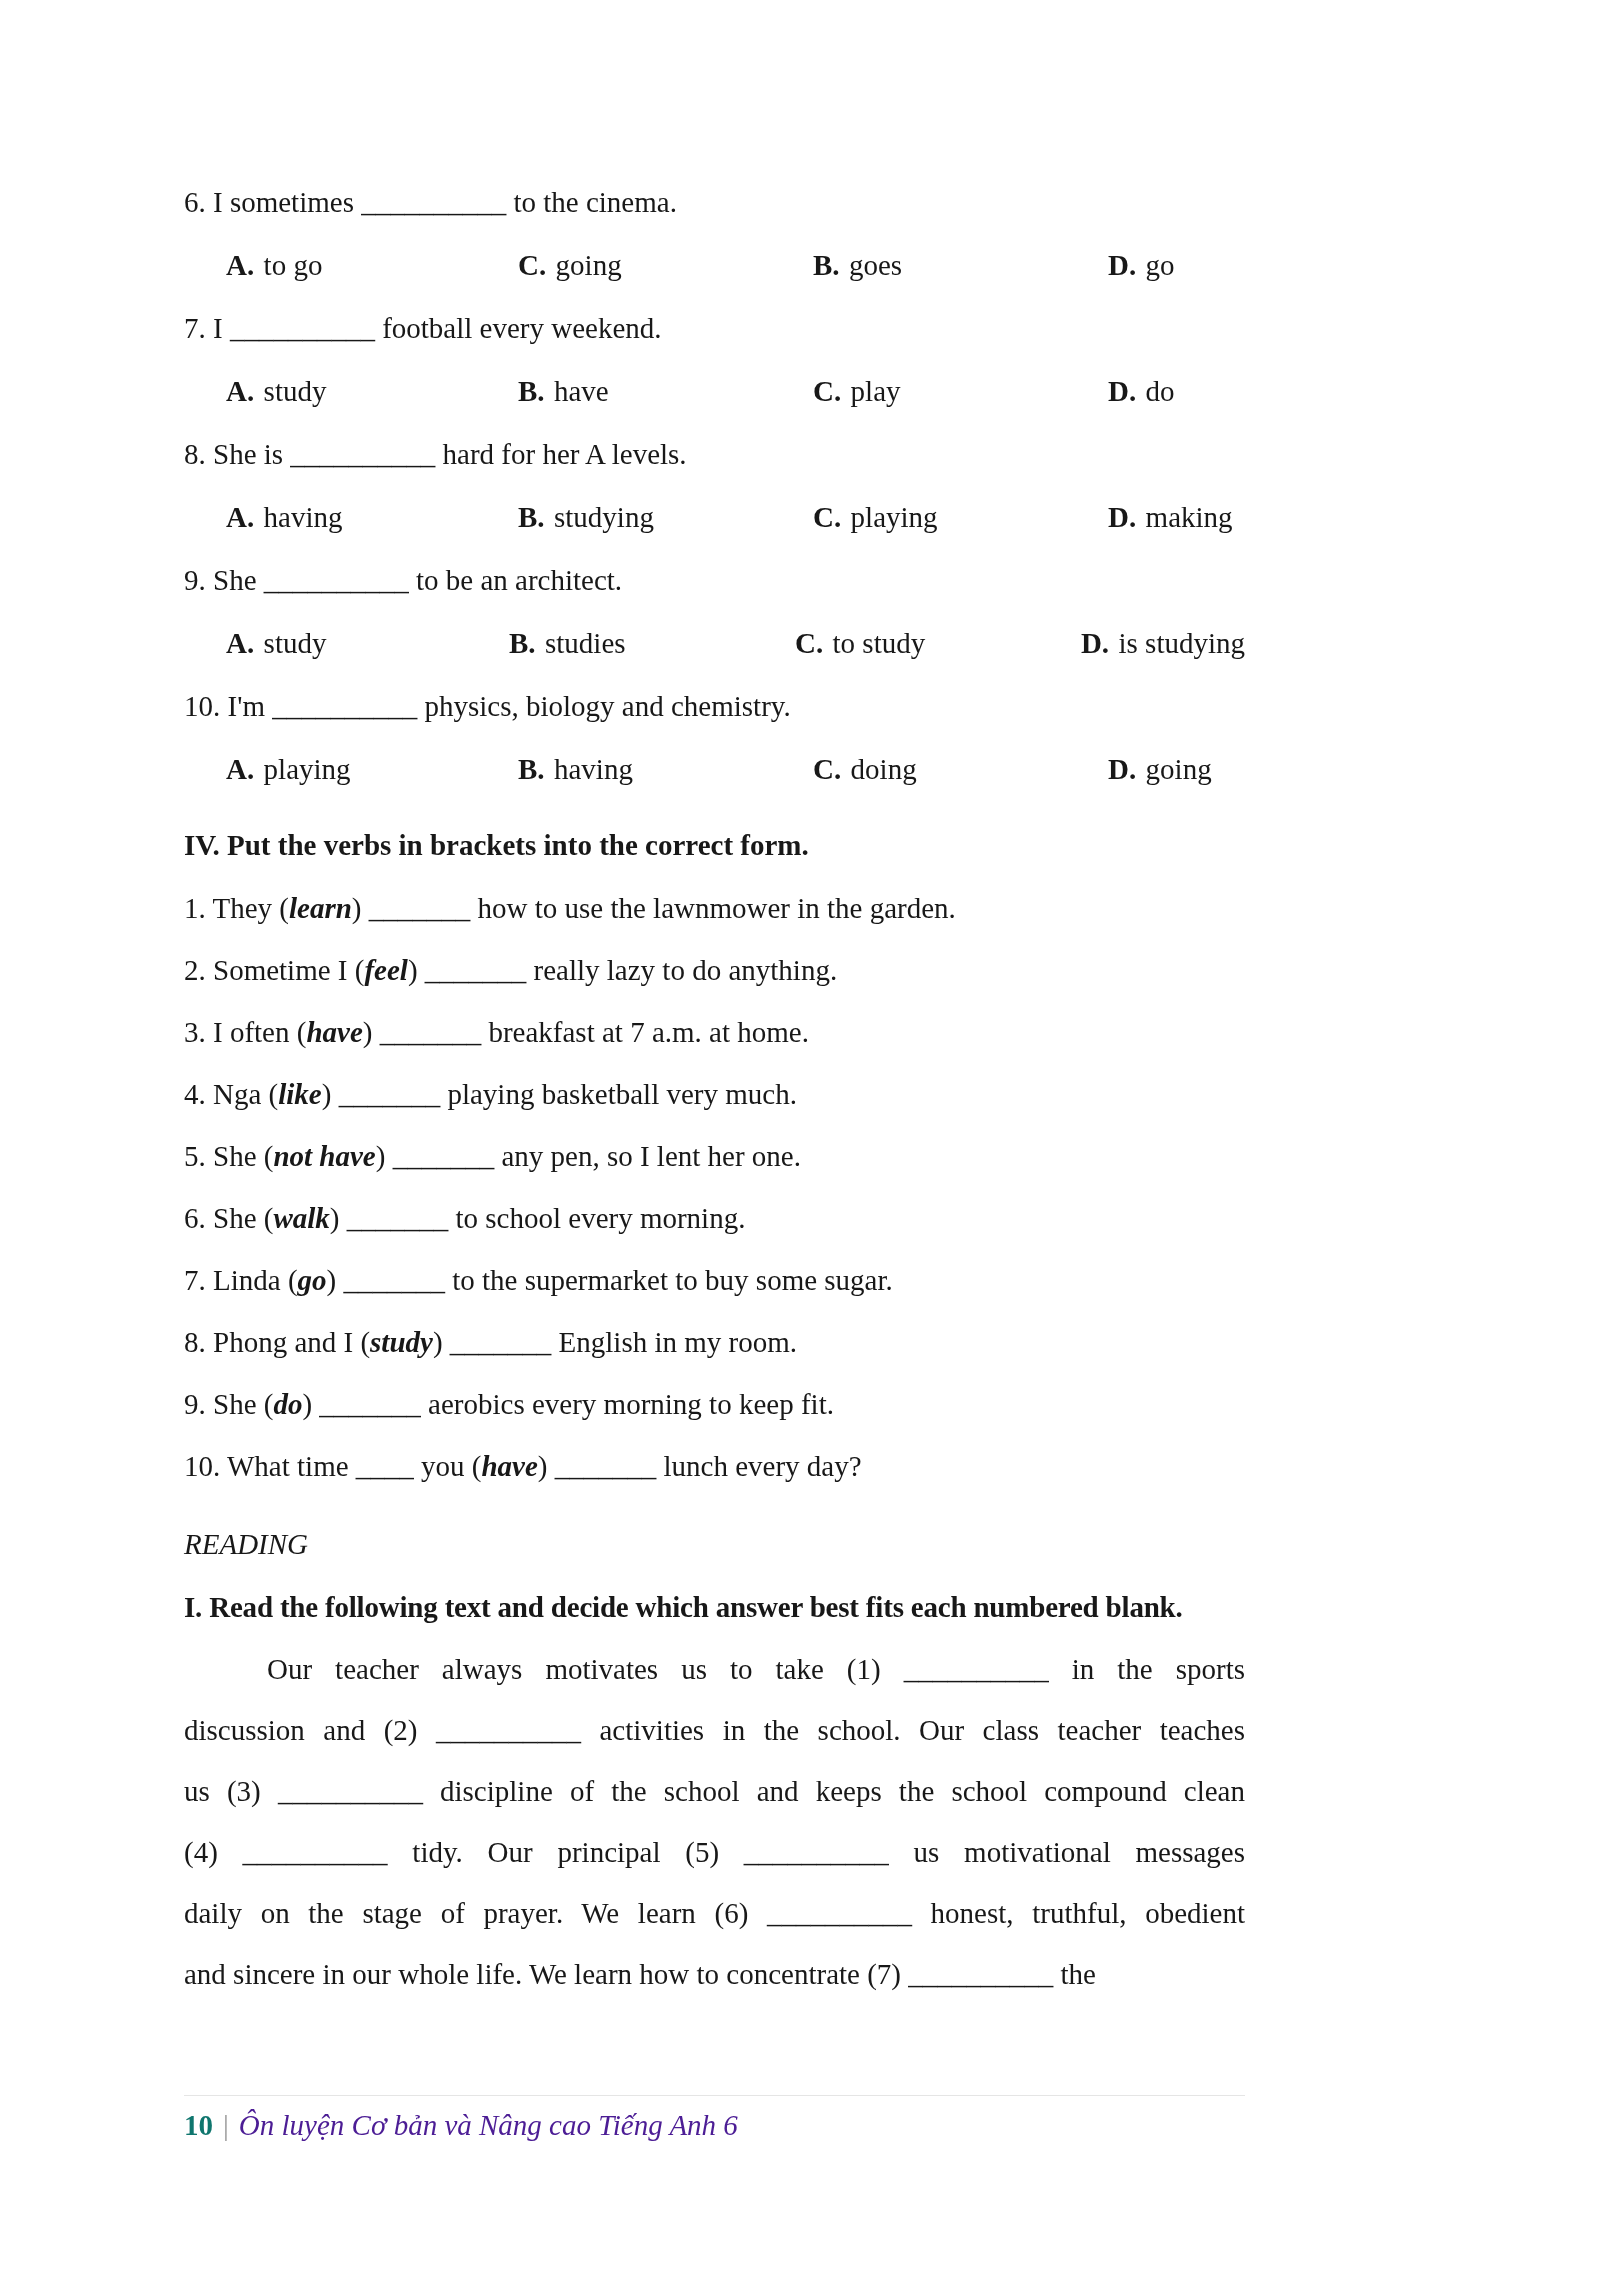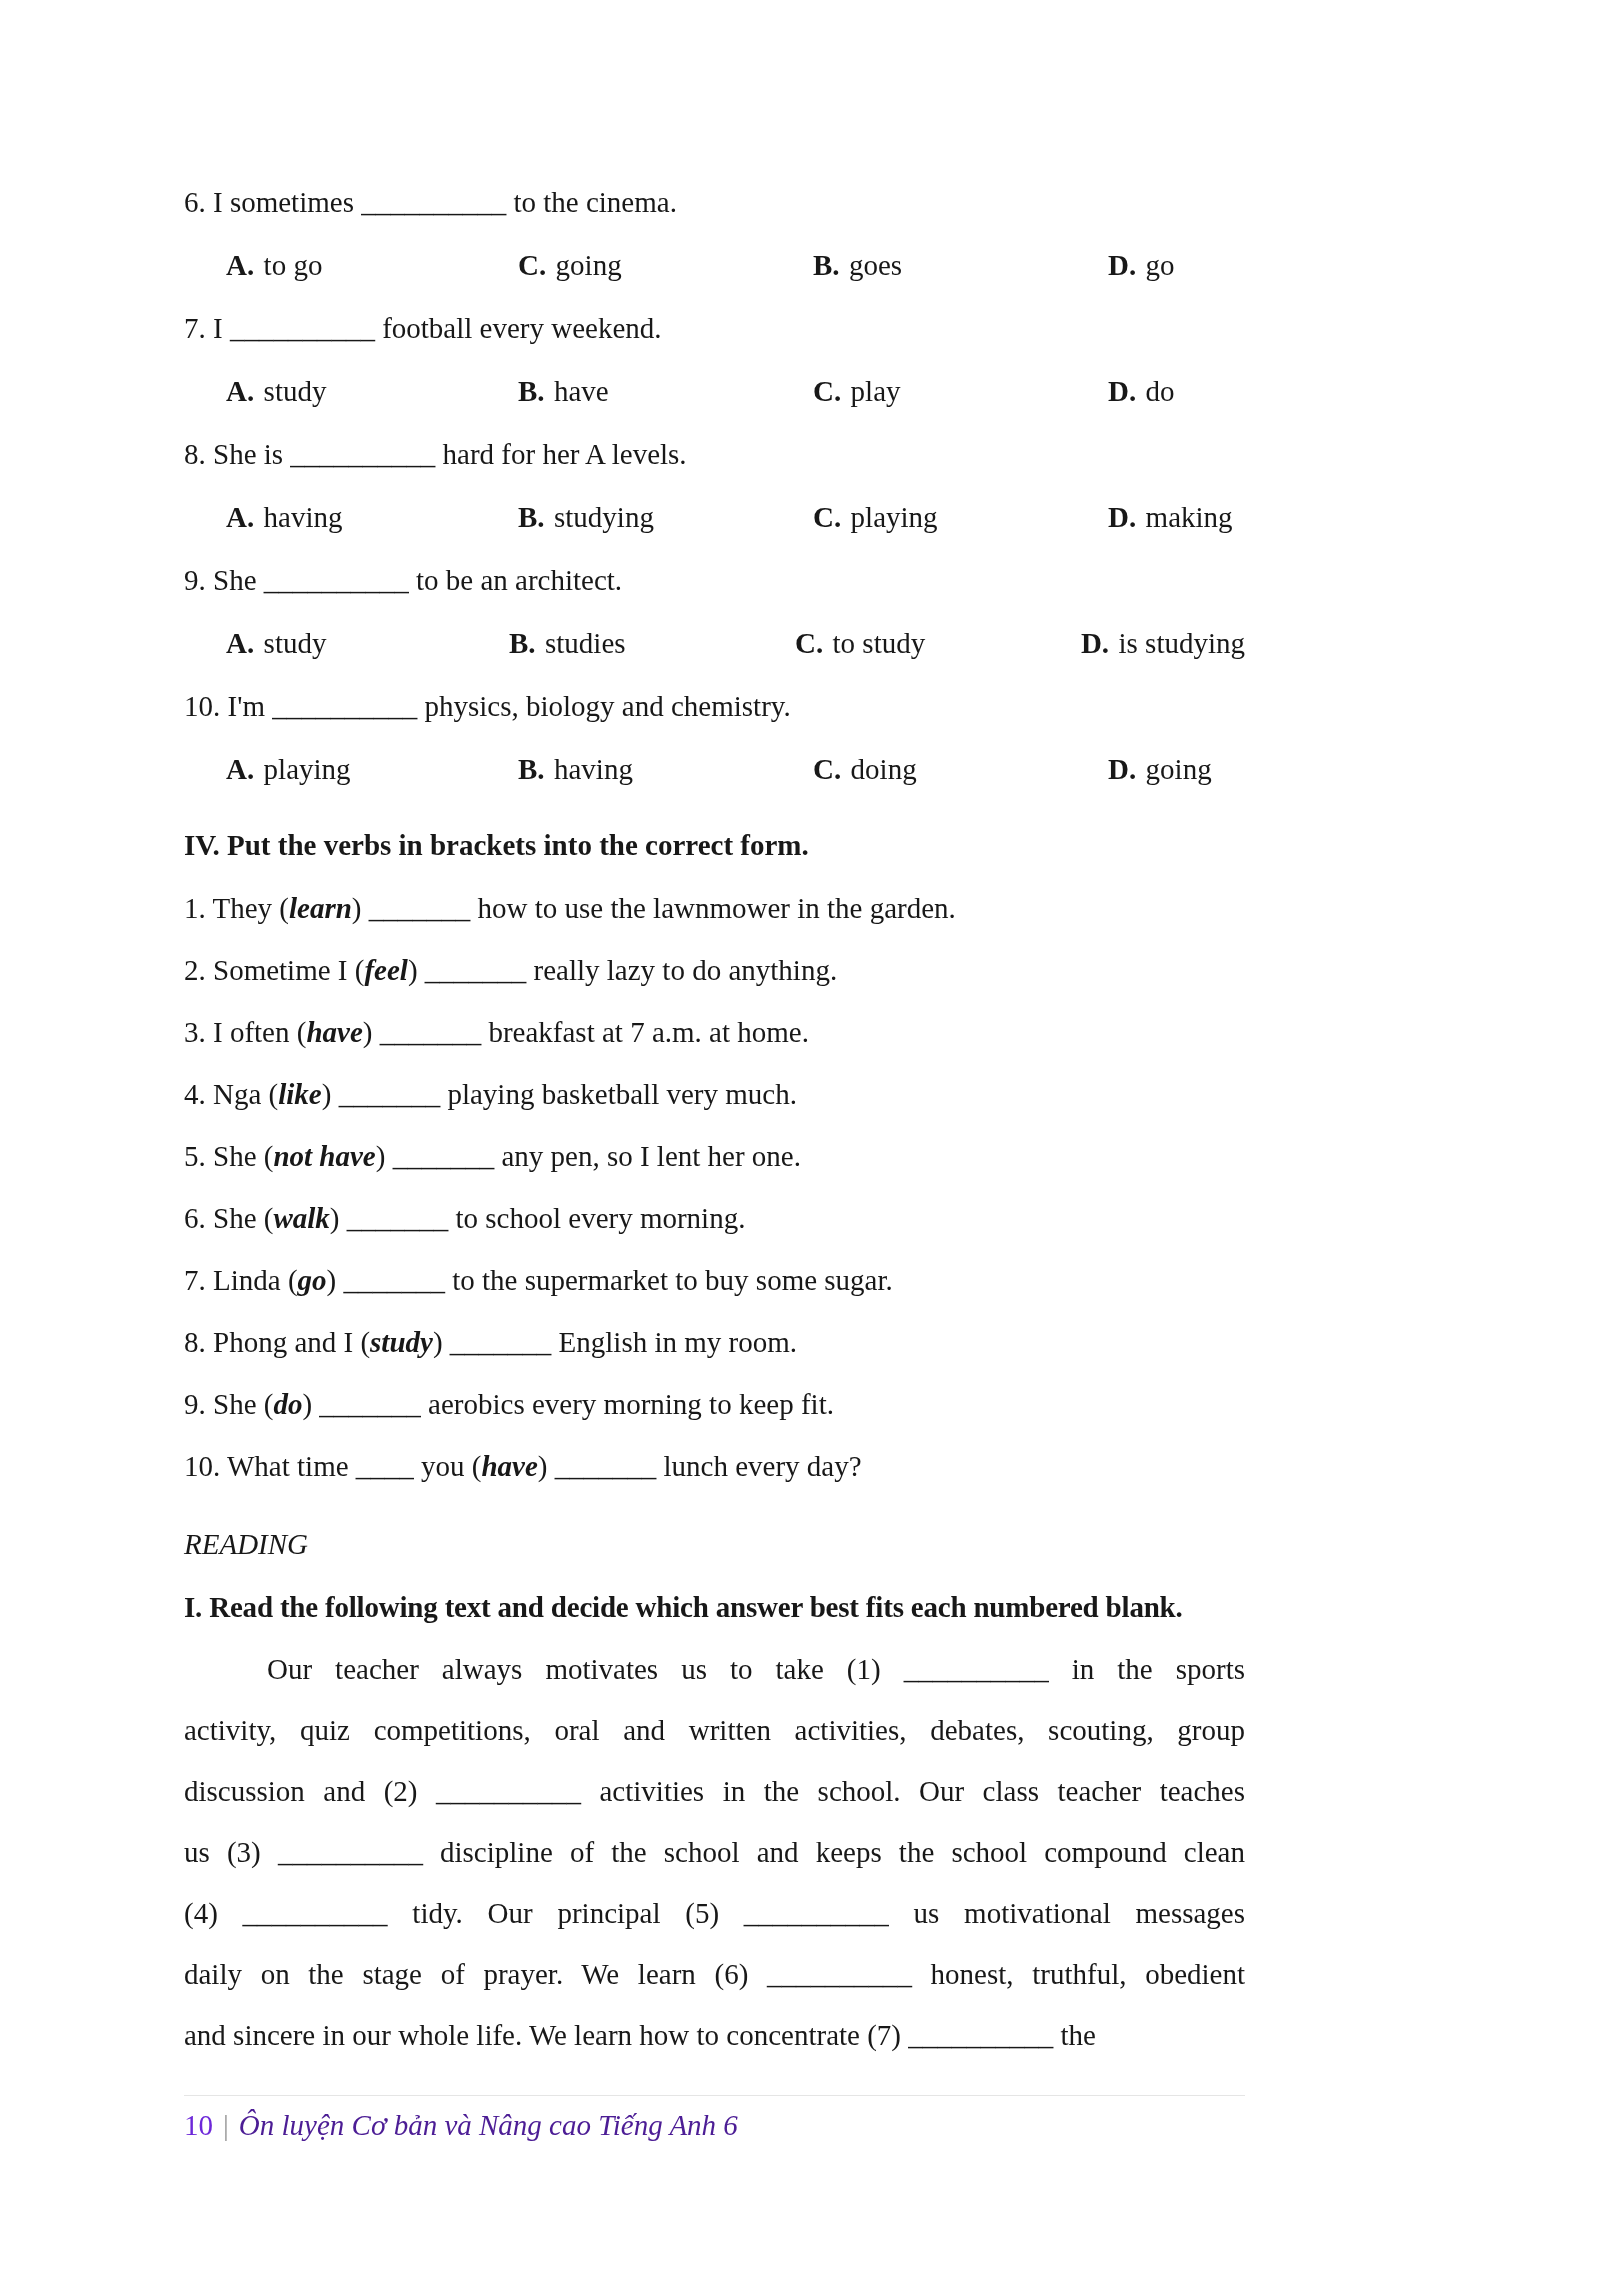--- a/index.html
+++ b/index.html
@@ -42,21 +42,21 @@
   .footer {
     position: absolute;
     left: 184px;
     right: 212px;
     top: 2095px;
     padding-top: 13px;
     border-top: 1.4px solid #e5e5e5;
     font-size: 29px;
     white-space: nowrap;
   }
-  .pg { font-weight: normal; color: #6d28d9; text-align: center; }
+  .pg { font-weight: bold; color: #0f766e; text-align: center; }
   .sep { color: #9a9a9a; margin: 0 10px; }
   .book { font-style: italic; color: #4c1d95; }
 </style>
 </head>
 <body>
 
 <div class="page">
   <div class="content">
 
     <div class="mcq">
@@ -111,21 +111,20 @@
         <div class="s4-item"><span>9. She (</span><span class="verb">do</span><span>) _______ aerobics every morning to keep fit.</span></div>
         <div class="s4-item"><span>10. What time ____ you (</span><span class="verb">have</span><span>) _______ lunch every day?</span></div>
       </div>
 
     <div class="reading-heading">READING</div>
 
     <div class="reading-instruction">I. Read the following text and decide which answer best fits each numbered blank.</div>
 
     <div class="reading-paragraph">
         <div class="para-line first">Our teacher always motivates us to take (1) __________ in the sports</div>
-        <div class="para-line">activity, quiz competitions, oral and written activities, debates, scouting, group</div>
         <div class="para-line">discussion and (2) __________ activities in the school. Our class teacher teaches</div>
         <div class="para-line">us (3) __________ discipline of the school and keeps the school compound clean</div>
         <div class="para-line">(4) __________ tidy. Our principal (5) __________ us motivational messages</div>
         <div class="para-line">daily on the stage of prayer. We learn (6) __________ honest, truthful, obedient</div>
         <div class="para-line last">and sincere in our whole life. We learn how to concentrate (7) __________ the</div>
       </div>
   </div>
 
   <div class="footer">
     <span class="pg">10</span><span class="sep">|</span><span class="book">Ôn luyện Cơ bản và Nâng cao Tiếng Anh 6</span>

